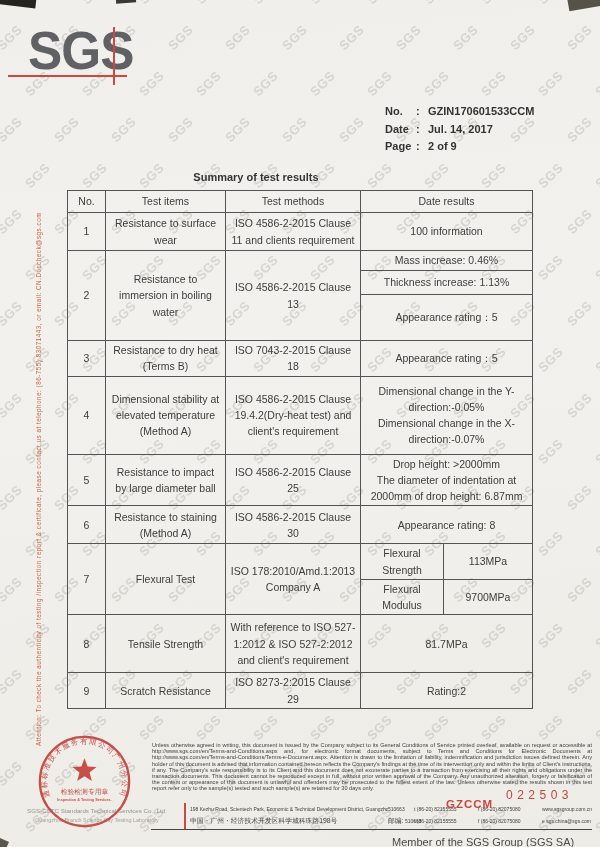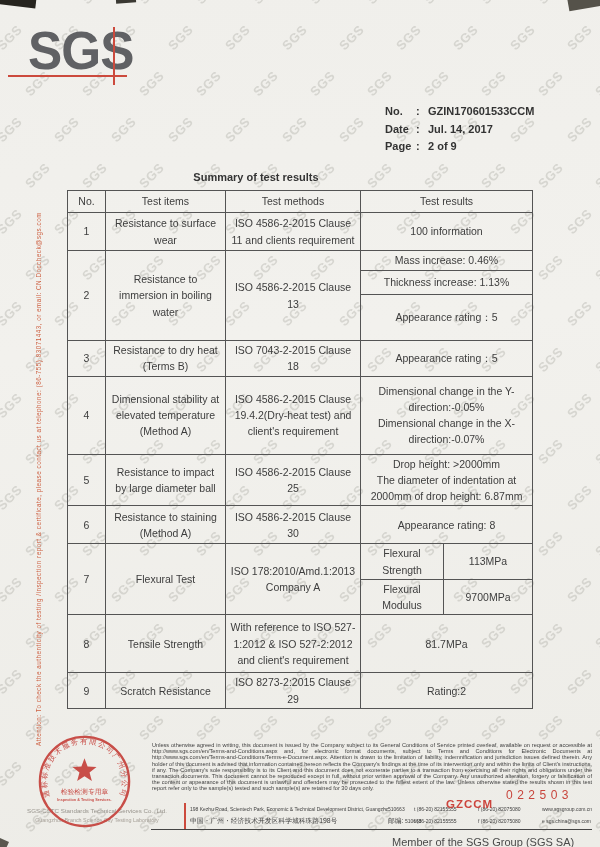--- a/index.html
+++ b/index.html
@@ -310,21 +310,21 @@
         <col style="width:120px">
         <col style="width:135px">
         <col style="width:83px">
         <col style="width:89px">
       </colgroup>
     <tbody>
         <tr style="height:22px">
       <td>No.</td>
       <td>Test items</td>
       <td>Test methods</td>
-      <td colspan="2">Test results</td>
+      <td colspan="2">Date results</td>
     </tr>
     <tr style="height:38px">
       <td>1</td>
       <td>Resistance to surface wear</td>
       <td>ISO 4586-2-2015 Clause 11 and clients requirement</td>
       <td colspan="2">100 information</td>
     </tr>
     <tr style="height:20px">
       <td rowspan="3">2</td>
       <td rowspan="3">Resistance to immersion in boiling water</td>

